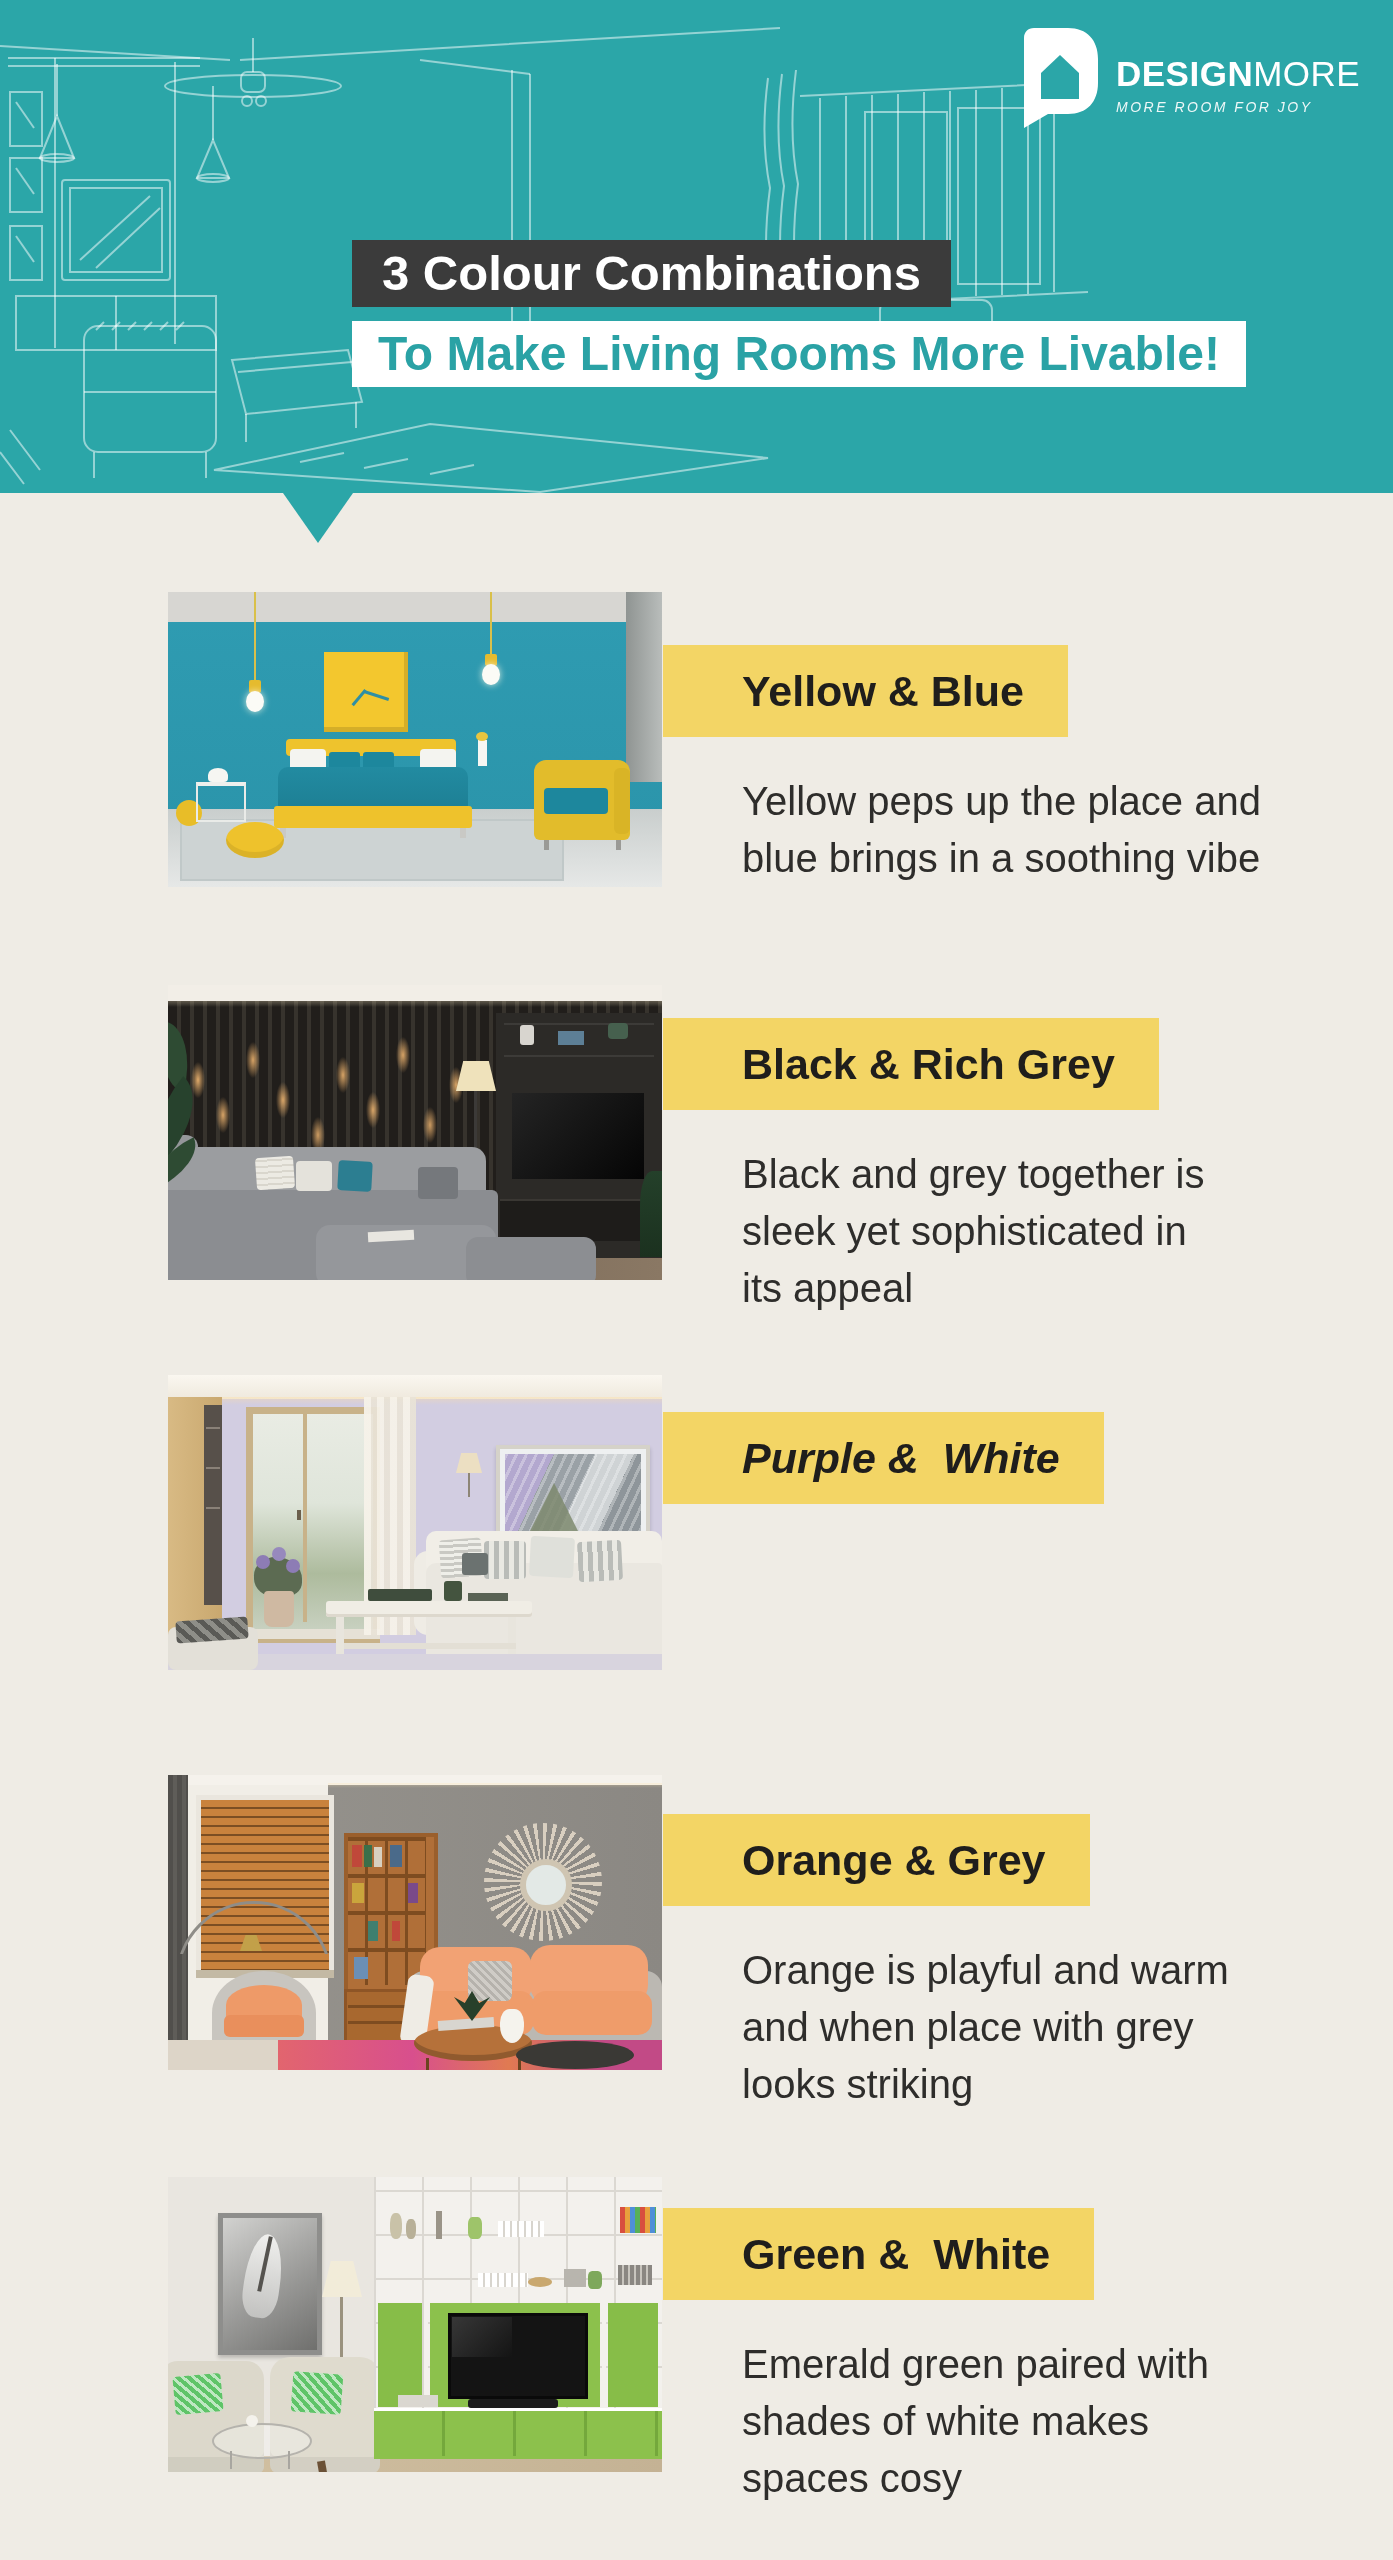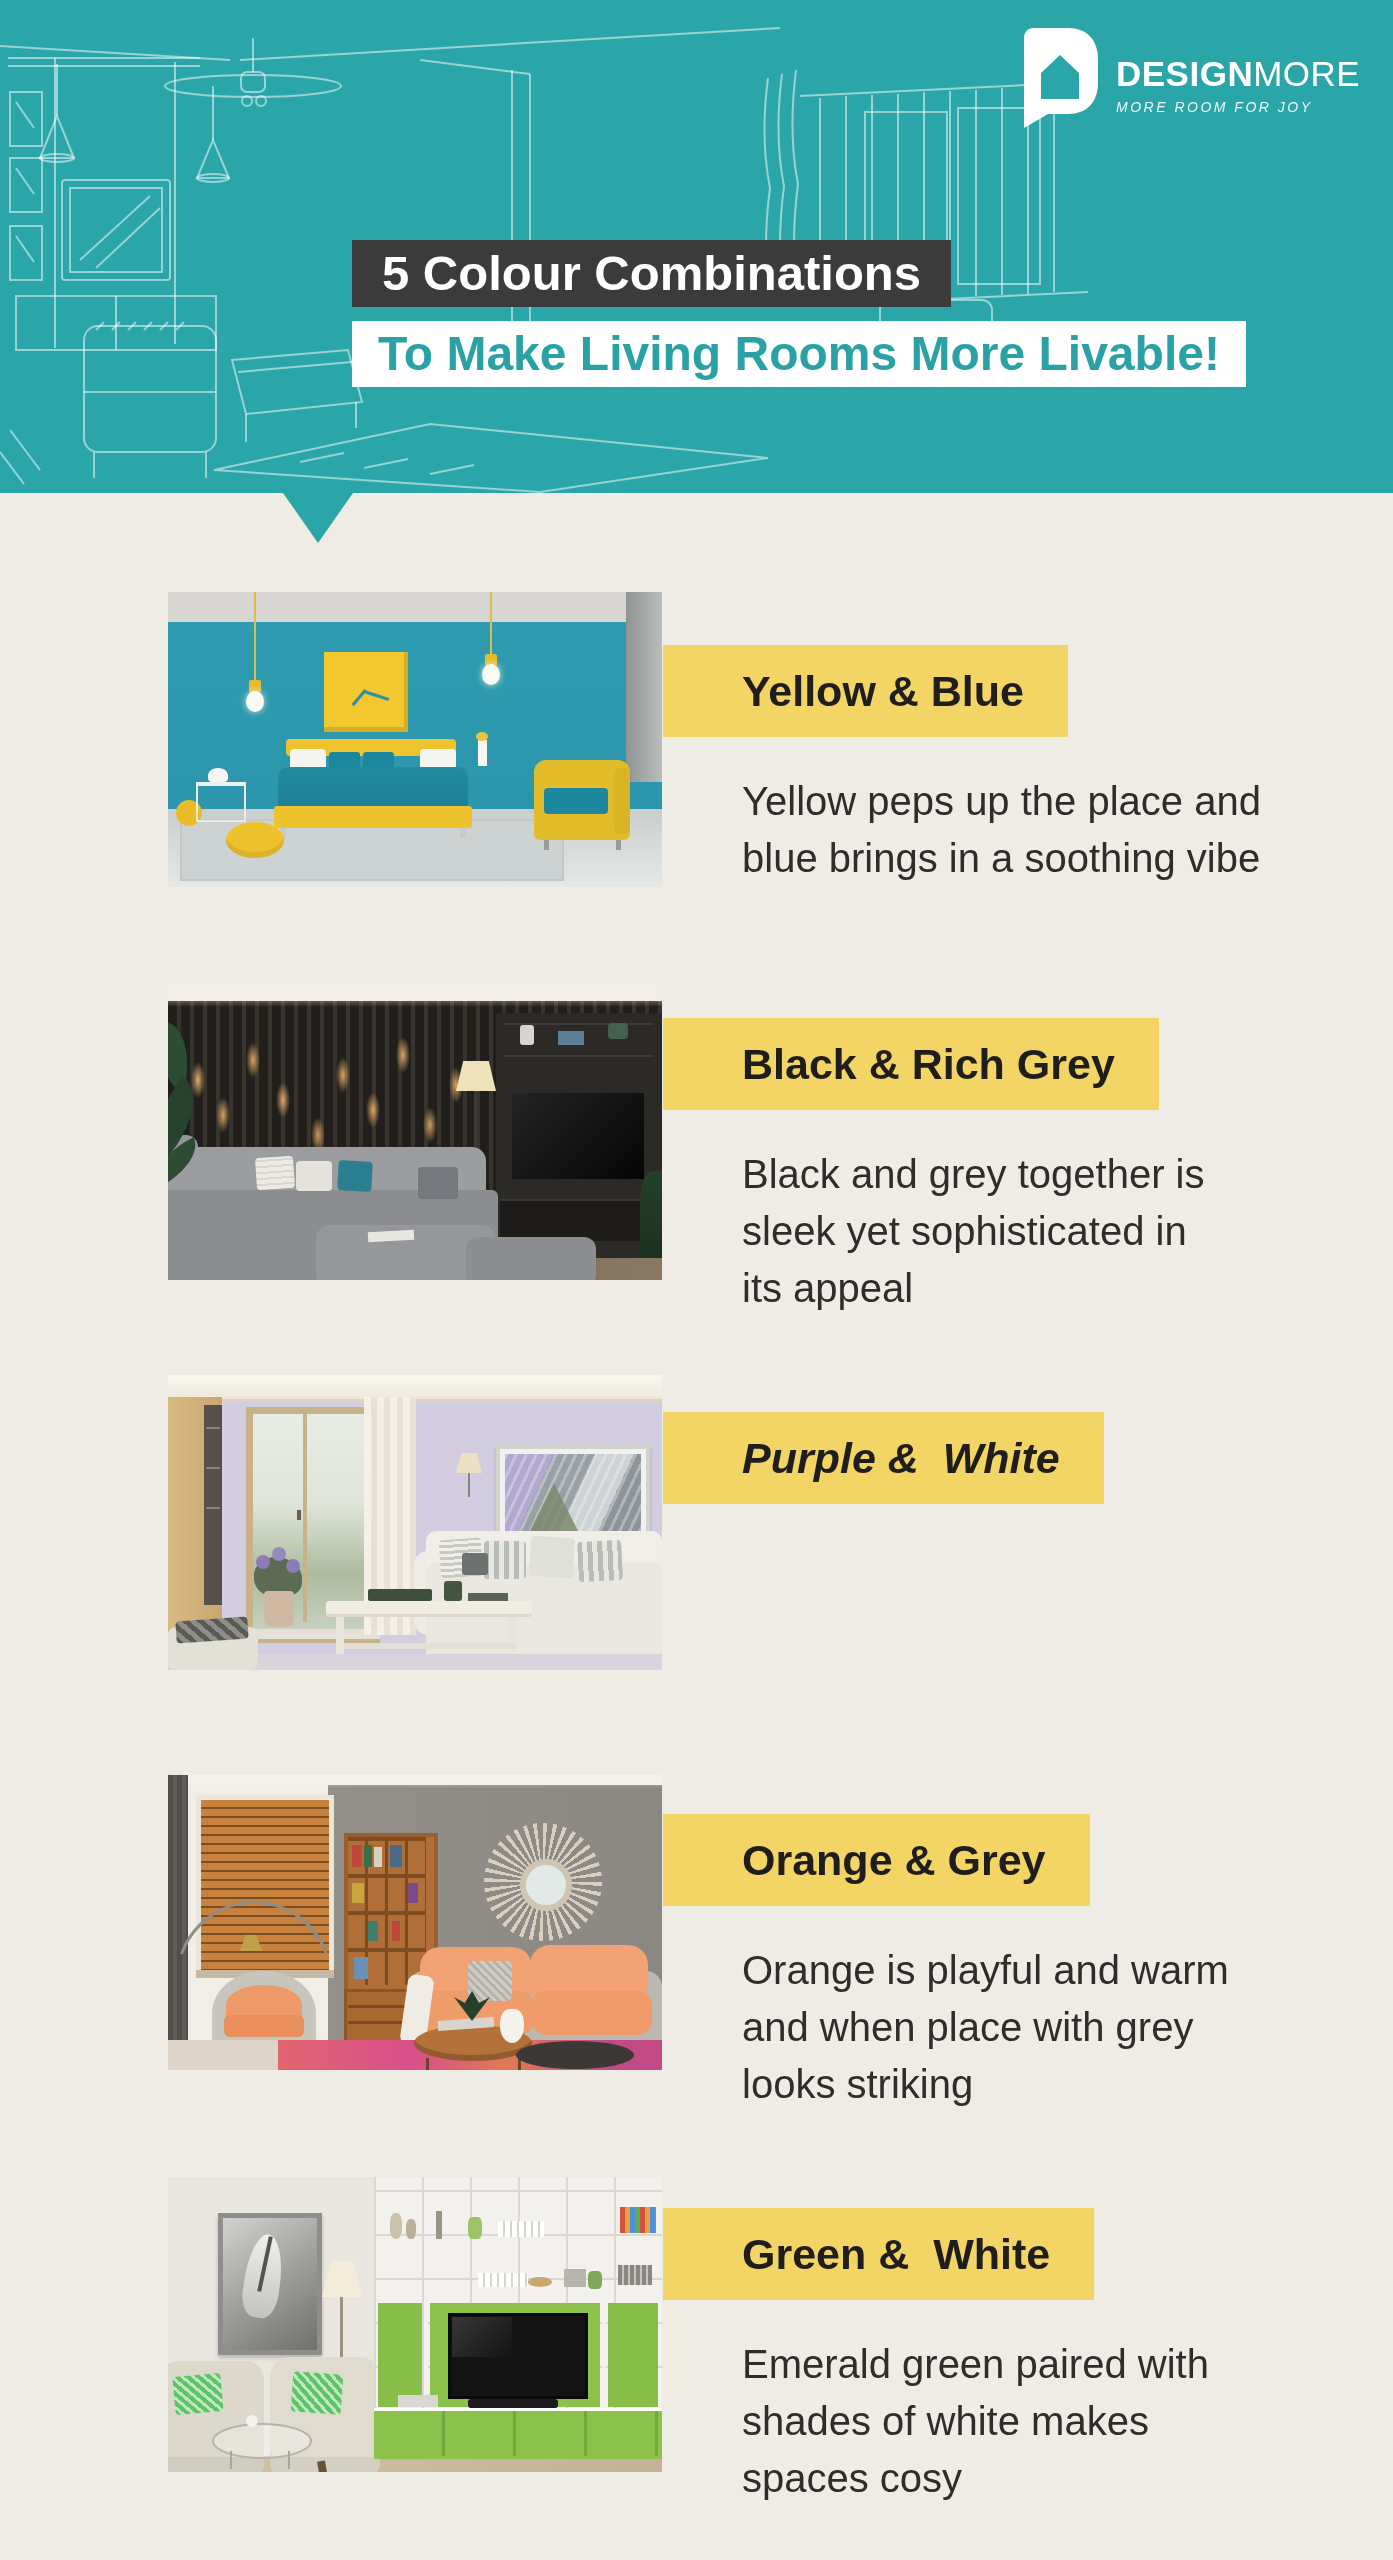--- a/index.html
+++ b/index.html
@@ -111,21 +111,21 @@
       <svg width="88" height="102" viewBox="0 0 88 102">
         <path fill="#ffffff" d="M22,2 H56 C75,2 86,14 86,33 V57 C86,76 75,88 56,88 H36 L12,102 L12,12 C12,6 16,2 22,2 Z"></path>
         <path fill="#2ba6a8" d="M29,47 L48,29 L67,47 V73 H29 Z"></path>
       </svg>
       <div class="logo-text">
         <div class="logo-name"><span class="b">DESIGN</span><span class="l">MORE</span></div>
         <div class="logo-tagline">MORE ROOM FOR JOY</div>
       </div>
     </div>
 
-    <div class="title1">5 Colour Combinations</div>
+    <div class="title1">3 Colour Combinations</div>
     <div class="title2">To Make Living Rooms More Livable!</div>
   </div>
   <div class="pointer"></div>
 
   <div class="section s2">
     <div class="photo">
       <div class="a" style="inset:0;background:repeating-linear-gradient(90deg,#211e1b 0 9px,#37332d 9px 13px);"></div>
       <div class="a" style="inset:0;background:
         radial-gradient(10px 26px at 30px 95px,rgba(235,178,110,.95),transparent 70%),
         radial-gradient(10px 26px at 55px 130px,rgba(235,178,110,.9),transparent 70%),

